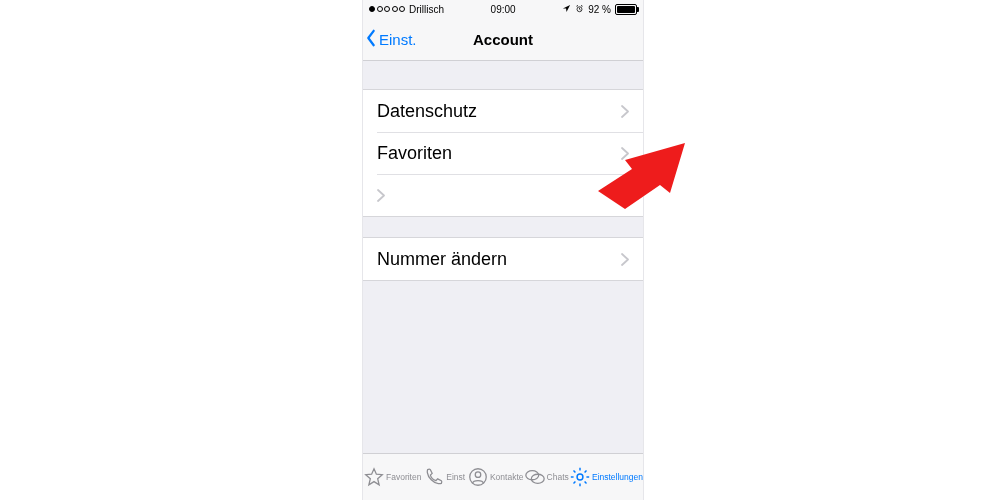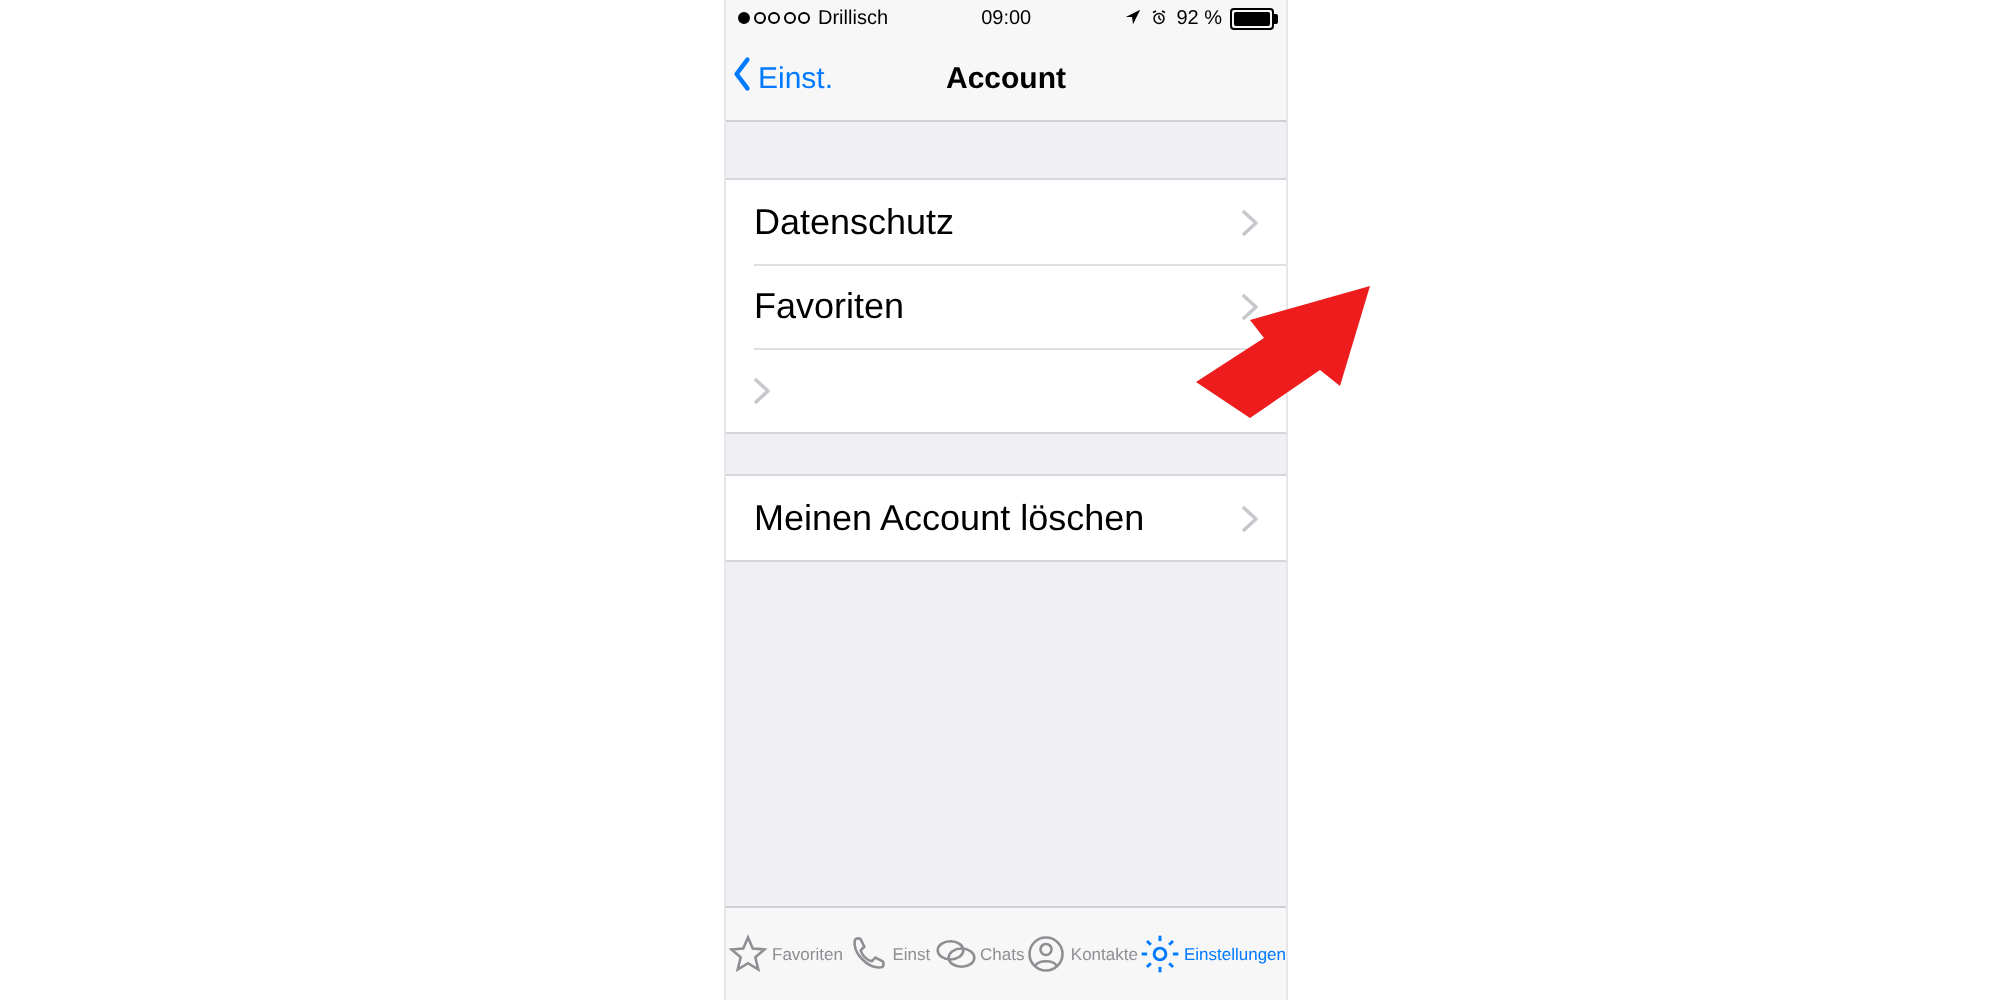--- a/index.html
+++ b/index.html
@@ -234,21 +234,21 @@
                 <polyline points="1,1 7,6.5 1,12" fill="none" stroke="#c7c7cc" stroke-width="1.8" stroke-linecap="round" stroke-linejoin="round"></polyline>
               </svg>
             </span>
         </div>
       </div>
 
       <div class="spacer2" style="height:20px"></div>
 
       <div class="group">
         <div class="cell">
-          <span>Meinen Account löschen</span>
+          <span>Nummer ändern</span>
           <span class="chev">
               <svg viewBox="0 0 8 13">
                 <polyline points="1,1 7,6.5 1,12" fill="none" stroke="#c7c7cc" stroke-width="1.8" stroke-linecap="round" stroke-linejoin="round"></polyline>
               </svg>
             </span>
         </div>
       </div>
     </div>
 
     <div class="tabbar">
@@ -264,35 +264,35 @@
         <span class="icon">
           <svg viewBox="0 0 24 24">
               <path d="M5 4 C5 4 7 3 8 4 L10 8 L8 10 C9 13 11 15 14 16 L16 14 L20 16 C21 17 20 19 20 19 C20 19 15 21 9 15 C3 9 5 4 5 4 Z" fill="none" stroke="#8e8e93" stroke-width="1.4"></path>
             </svg>
         </span>
         <span>Einst</span>
       </div>
       <div class="tab">
         <span class="icon">
           <svg viewBox="0 0 24 24">
-              <ellipse cx="9" cy="10" rx="7" ry="5" fill="none" stroke="#8e8e93" stroke-width="1.4"></ellipse>
-              <ellipse cx="15" cy="14" rx="7" ry="5" fill="none" stroke="#8e8e93" stroke-width="1.4"></ellipse>
-            </svg>
-        </span>
-        <span>Chats</span>
-      </div>
-      <div class="tab">
-        <span class="icon">
-          <svg viewBox="0 0 24 24">
               <circle cx="12" cy="12" r="9" fill="none" stroke="#8e8e93" stroke-width="1.4"></circle>
               <circle cx="12" cy="9.5" r="3" fill="none" stroke="#8e8e93" stroke-width="1.4"></circle>
               <path d="M6 19 C7 15 17 15 18 19" fill="none" stroke="#8e8e93" stroke-width="1.4"></path>
             </svg>
         </span>
         <span>Kontakte</span>
+      </div>
+      <div class="tab">
+        <span class="icon">
+          <svg viewBox="0 0 24 24">
+              <ellipse cx="9" cy="10" rx="7" ry="5" fill="none" stroke="#8e8e93" stroke-width="1.4"></ellipse>
+              <ellipse cx="15" cy="14" rx="7" ry="5" fill="none" stroke="#8e8e93" stroke-width="1.4"></ellipse>
+            </svg>
+        </span>
+        <span>Chats</span>
       </div>
       <div class="tab active">
         <span class="icon">
           <svg viewBox="0 0 24 24">
               <circle cx="12" cy="12" r="3.2" fill="none" stroke="#007aff" stroke-width="1.6"></circle>
               <g stroke="#007aff" stroke-width="1.6">
                 <line x1="12" y1="2" x2="12" y2="5"></line>
                 <line x1="12" y1="19" x2="12" y2="22"></line>
                 <line x1="2" y1="12" x2="5" y2="12"></line>
                 <line x1="19" y1="12" x2="22" y2="12"></line>

